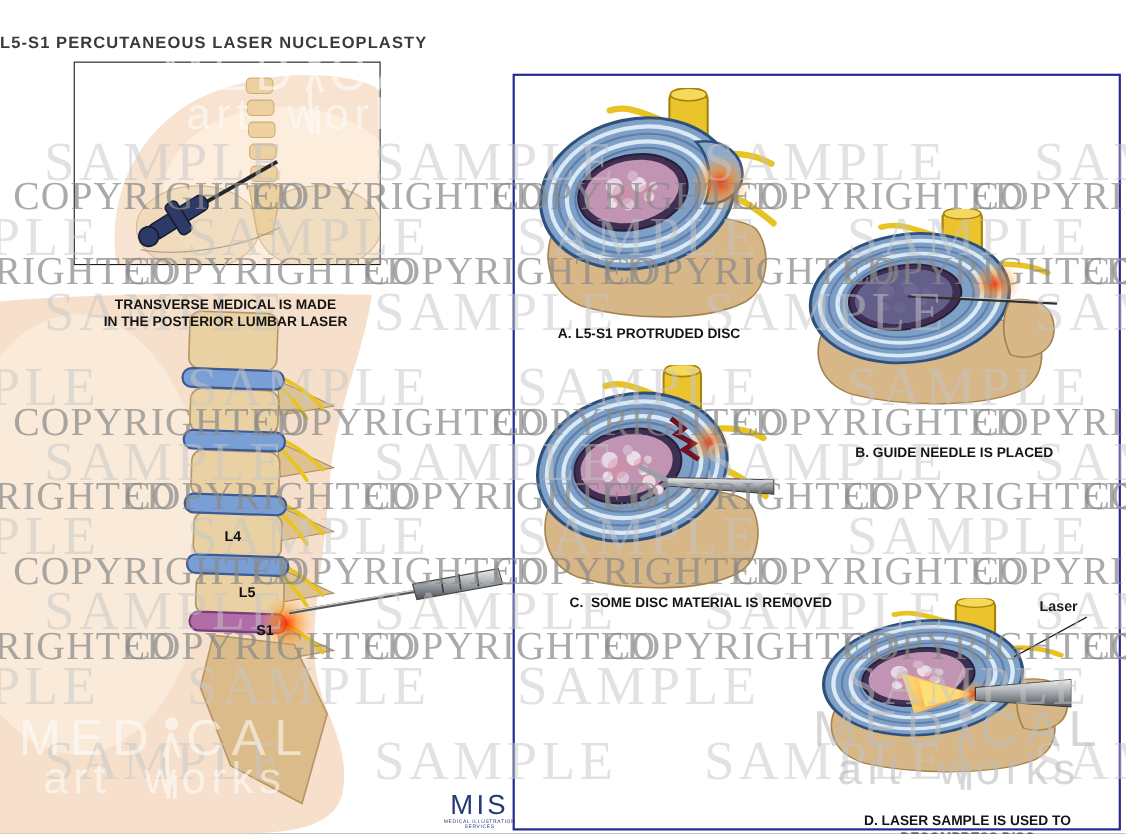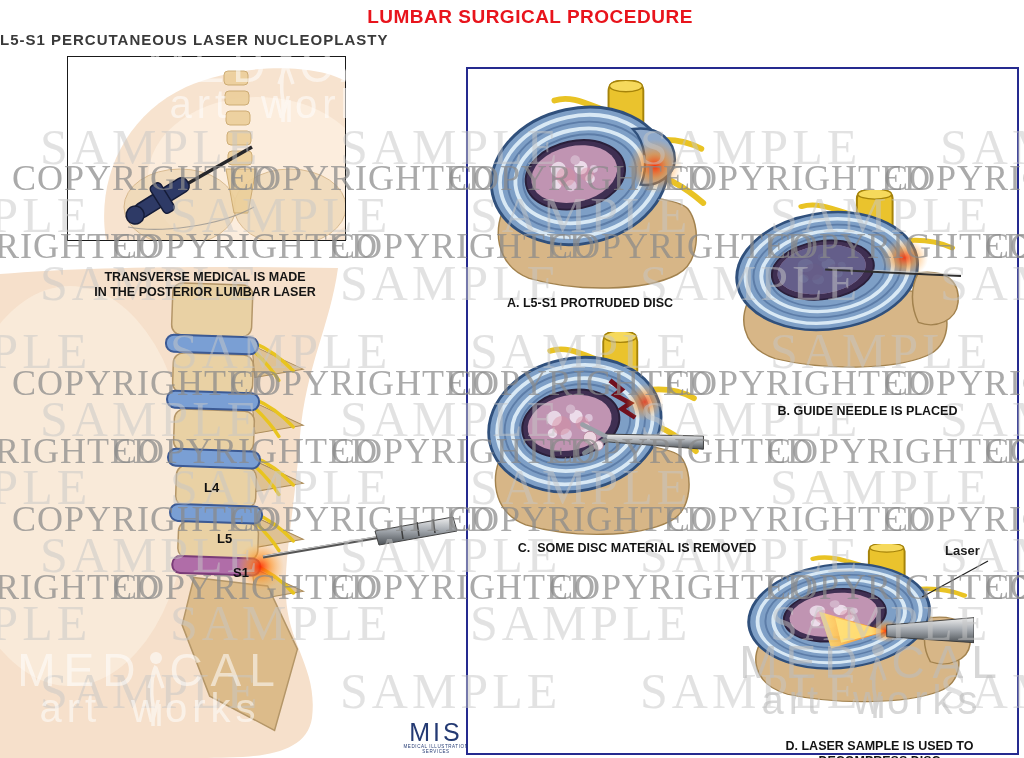--- a/index.html
+++ b/index.html
@@ -300,21 +300,20 @@
   </div>
   <div class="brand gray" style="left:722px;top:640px;width:300px">
     <div class="l1"><span>MED</span><span style="display:inline-block;width:26px"></span><span>CAL</span></div>
     <div class="l2"><span>art</span><span style="display:inline-block;width:30px"></span><span>works</span></div>
     <svg class="fig" width="20" height="78" viewBox="0 0 20 78">
       <circle cx="10" cy="8" r="6" fill="#bdbdbd"></circle>
         <path d="M10,16 C5,24 5,46 7,54 L7,76 M13,54 L13,76 M10,18 L3,38 M10,18 L17,38" stroke="#bdbdbd" stroke-width="3.5" fill="none"></path>
     </svg>
   </div>
 
-  <div class="abs title" style="left:40px;top:6px;width:980px">LUMBAR SURGICAL PROCEDURE</div>
   <div class="abs subtitle" style="left:0;top:31px;width:1024px">L5-S1 PERCUTANEOUS LASER NUCLEOPLASTY</div>
 
   <div class="abs cap" style="left:60px;top:240px;width:290px">
     <div>TRANSVERSE MEDICAL IS MADE</div><div>IN THE POSTERIOR LUMBAR LASER</div>
   </div>
 
   <div class="abs spine-label" style="left:204px;top:480px">L4</div>
   <div class="abs spine-label" style="left:217px;top:531px">L5</div>
   <div class="abs spine-label" style="left:233px;top:565px">S1</div>
 

